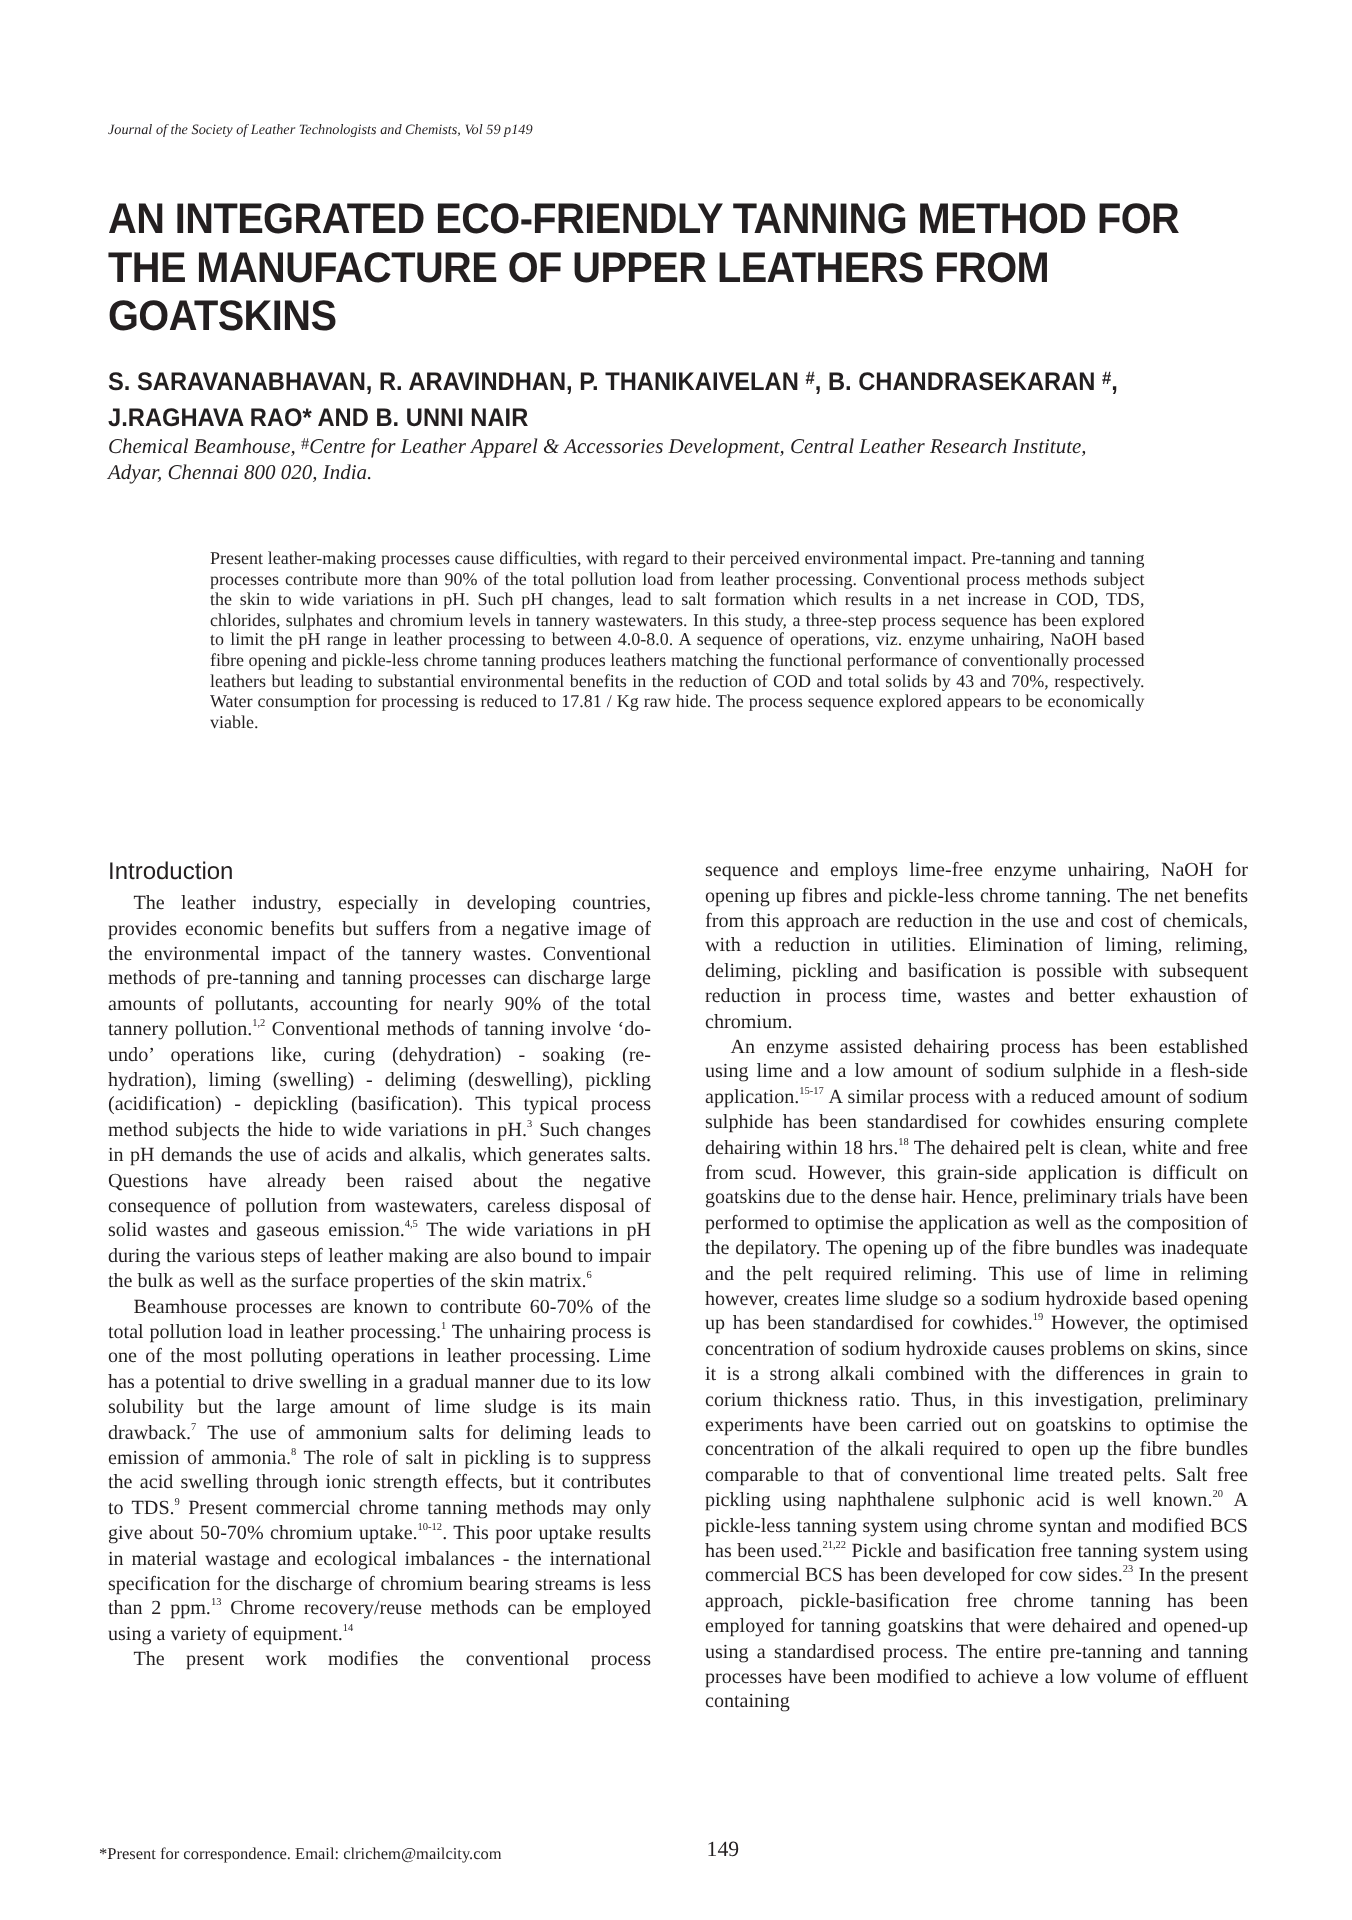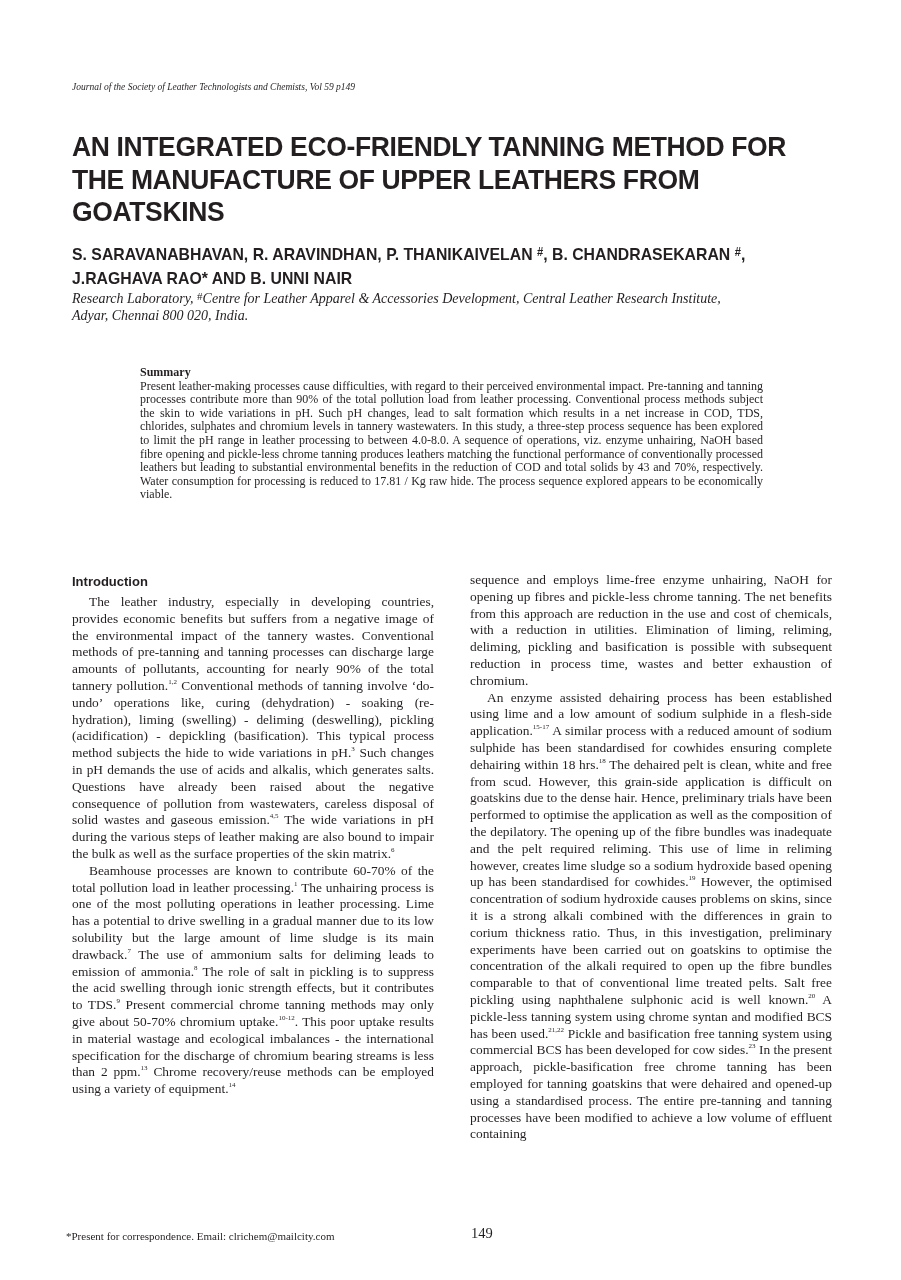--- a/index.html
+++ b/index.html
@@ -14,54 +14,54 @@
   .authors sup { font-size: 12px; vertical-align: 4px; }
   .affiliation { position: absolute; left: 72px; top: 288px; width: 760px; font-size: 14px; font-style: italic; line-height: 16.5px; }
   .affiliation sup { font-size: 11px; vertical-align: 3px; font-style: normal; }
 
   .summary { position: absolute; left: 140px; top: 366px; width: 623px; font-size: 12px; line-height: 13.6px; text-align: justify; }
   .summary-heading { font-weight: bold; font-size: 12px; }
 
   .col { position: absolute; width: 362px; font-size: 13.4px; line-height: 16.8px; text-align: justify; }
   .col-left { left: 72px; top: 572px; }
   .col-right { left: 470px; top: 572px; }
-  .section-heading { font-size: 13px; font-weight: bold; line-height: 20px; margin: 0 0 2px 0; }
+  .section-heading { font-size: 16px; font-weight: normal; line-height: 20px; margin: 0 0 2px 0; }
   .para { margin: 0; text-indent: 17px; }
   .para.noindent { text-indent: 0; }
   sup.ref { font-size: 7px; vertical-align: 6px; line-height: 0; }
 
   .footnote { position: absolute; left: 66px; top: 1230px; font-size: 11px; }
   .page-number { position: absolute; left: 441px; top: 1225px; font-size: 14.5px; margin-left: 30px; }
 </style>
 </head>
 <body>
 
 <div class="running-head serif">Journal of the Society of Leather Technologists and Chemists, Vol 59 p149</div>
 
 <h1 class="title sans" style="margin:0;">AN INTEGRATED ECO-FRIENDLY TANNING METHOD FOR THE MANUFACTURE OF UPPER LEATHERS FROM GOATSKINS</h1>
 
 <div class="authors sans">
   <span>S. SARAVANABHAVAN, R. ARAVINDHAN, P. THANIKAIVELAN </span><sup>#</sup><span>, B. CHANDRASEKARAN </span><sup>#</sup><span>,</span><br>
   <span>J.RAGHAVA RAO* AND B. UNNI NAIR</span>
 </div>
 
 <div class="affiliation serif">
-  <span>Research Laboratory, </span><sup>#</sup><span>Centre for Leather Apparel &amp; Accessories Development, Central Leather Research Institute,</span><br>
+  <span>Chemical Beamhouse, </span><sup>#</sup><span>Centre for Leather Apparel &amp; Accessories Development, Central Leather Research Institute,</span><br>
   <span>Adyar, Chennai 800 020, India.</span>
 </div>
 
 <div class="summary serif">
-  <div class="summary-heading">Summary</div>
   <div>Present leather-making processes cause difficulties, with regard to their perceived environmental impact. Pre-tanning and tanning processes contribute more than 90% of the total pollution load from leather processing. Conventional process methods subject the skin to wide variations in pH. Such pH changes, lead to salt formation which results in a net increase in  COD, TDS, chlorides, sulphates and chromium levels in tannery wastewaters. In this study, a three-step process sequence has been explored to limit the pH range in leather processing to between 4.0-8.0. A sequence of operations, viz. enzyme unhairing, NaOH based fibre opening and pickle-less chrome tanning produces leathers matching the functional performance of conventionally processed leathers but leading to substantial environmental benefits in the reduction of COD and total solids by 43 and 70%, respectively. Water consumption for processing is reduced to 17.81 / Kg raw hide. The process sequence explored appears to be economically viable.</div>
 </div>
 
 <div class="col col-left serif">
   <h2 class="section-heading sans">Introduction</h2>
   <p class="para"><span>The leather industry, especially in developing countries, provides economic benefits but suffers from a negative image of the environmental impact of the tannery wastes. Conventional methods of pre-tanning and tanning processes can discharge large amounts of pollutants, accounting for nearly 90% of the total tannery pollution.</span><sup class="ref">1,2</sup><span> Conventional methods of tanning involve ‘do-undo’ operations like, curing (dehydration) - soaking (re-hydration), liming (swelling) - deliming (deswelling), pickling (acidification) - depickling (basification). This typical process method subjects the hide to wide variations in pH.</span><sup class="ref">3</sup><span> Such changes in pH demands the use of acids and alkalis, which generates  salts. Questions have already been raised about the negative consequence of pollution from wastewaters, careless disposal of solid wastes and gaseous emission.</span><sup class="ref">4,5</sup><span> The wide variations in pH during the various steps of leather making are also bound to impair the bulk as well as the surface properties of the skin matrix.</span><sup class="ref">6</sup></p>
   <p class="para"><span>Beamhouse processes are known to contribute  60-70% of the total pollution load in leather processing.</span><sup class="ref">1</sup><span> The unhairing process is one of the most polluting operations in leather processing. Lime has a potential to drive swelling in a gradual manner due to its low solubility but the large amount of lime sludge is its main drawback.</span><sup class="ref">7</sup><span> The use of ammonium salts for deliming leads to emission of ammonia.</span><sup class="ref">8</sup><span> The role of salt in pickling is to suppress the acid swelling through ionic strength effects, but it contributes to TDS.</span><sup class="ref">9</sup><span> Present commercial chrome tanning methods may only give about 50-70% chromium uptake.</span><sup class="ref">10-12</sup><span>. This poor uptake results in material wastage and ecological imbalances - the international specification for the discharge of chromium bearing streams is less than 2 ppm.</span><sup class="ref">13</sup><span> Chrome recovery/reuse methods can be employed using a variety of equipment.</span><sup class="ref">14</sup></p>
+  <p class="para" style="text-align-last: justify;">The present work modifies the conventional process</p>
 </div>
 
 <div class="col col-right serif">
   <p class="para noindent">sequence and employs lime-free enzyme unhairing, NaOH for opening up  fibres and pickle-less chrome tanning. The net benefits from this approach are reduction in the use and cost of chemicals, with a reduction in utilities. Elimination of liming, reliming, deliming, pickling and basification is possible with subsequent reduction in process time, wastes and better exhaustion of chromium.</p>
   <p class="para"><span>An enzyme assisted dehairing process has been established using lime and a low amount of sodium sulphide in a flesh-side application.</span><sup class="ref">15-17</sup><span> A similar process with a reduced amount of sodium sulphide has been standardised for cowhides ensuring complete dehairing within 18 hrs.</span><sup class="ref">18</sup><span> The dehaired pelt is clean, white and free from scud. However, this grain-side application is difficult on goatskins due to the dense hair. Hence, preliminary trials have been performed to optimise the application as well as the composition of the depilatory. The opening up of the fibre bundles was inadequate and  the pelt required reliming. This use of lime in reliming however, creates lime sludge so a  sodium hydroxide based opening up has been standardised for cowhides.</span><sup class="ref">19</sup><span> However, the optimised concentration of sodium hydroxide causes problems on skins, since it is a strong alkali combined with  the differences in grain to corium thickness ratio. Thus, in this investigation, preliminary experiments have been carried out on goatskins to optimise the concentration of the alkali required to open up the fibre bundles comparable to that of conventional lime treated pelts. Salt free pickling using naphthalene sulphonic acid is well known.</span><sup class="ref">20</sup><span> A pickle-less tanning system using chrome syntan and modified BCS has been used.</span><sup class="ref">21,22</sup><span> Pickle and basification free tanning system using commercial BCS has been developed for cow sides.</span><sup class="ref">23</sup><span> In the present approach, pickle-basification free chrome tanning has been employed for tanning goatskins that were dehaired  and opened-up using a standardised process. The entire pre-tanning and tanning processes have been modified to achieve a low volume of effluent containing</span></p>
 </div>
 
 <div class="footnote serif">*Present for correspondence. Email: clrichem@mailcity.com</div>
 <div class="page-number serif">149</div>
 

